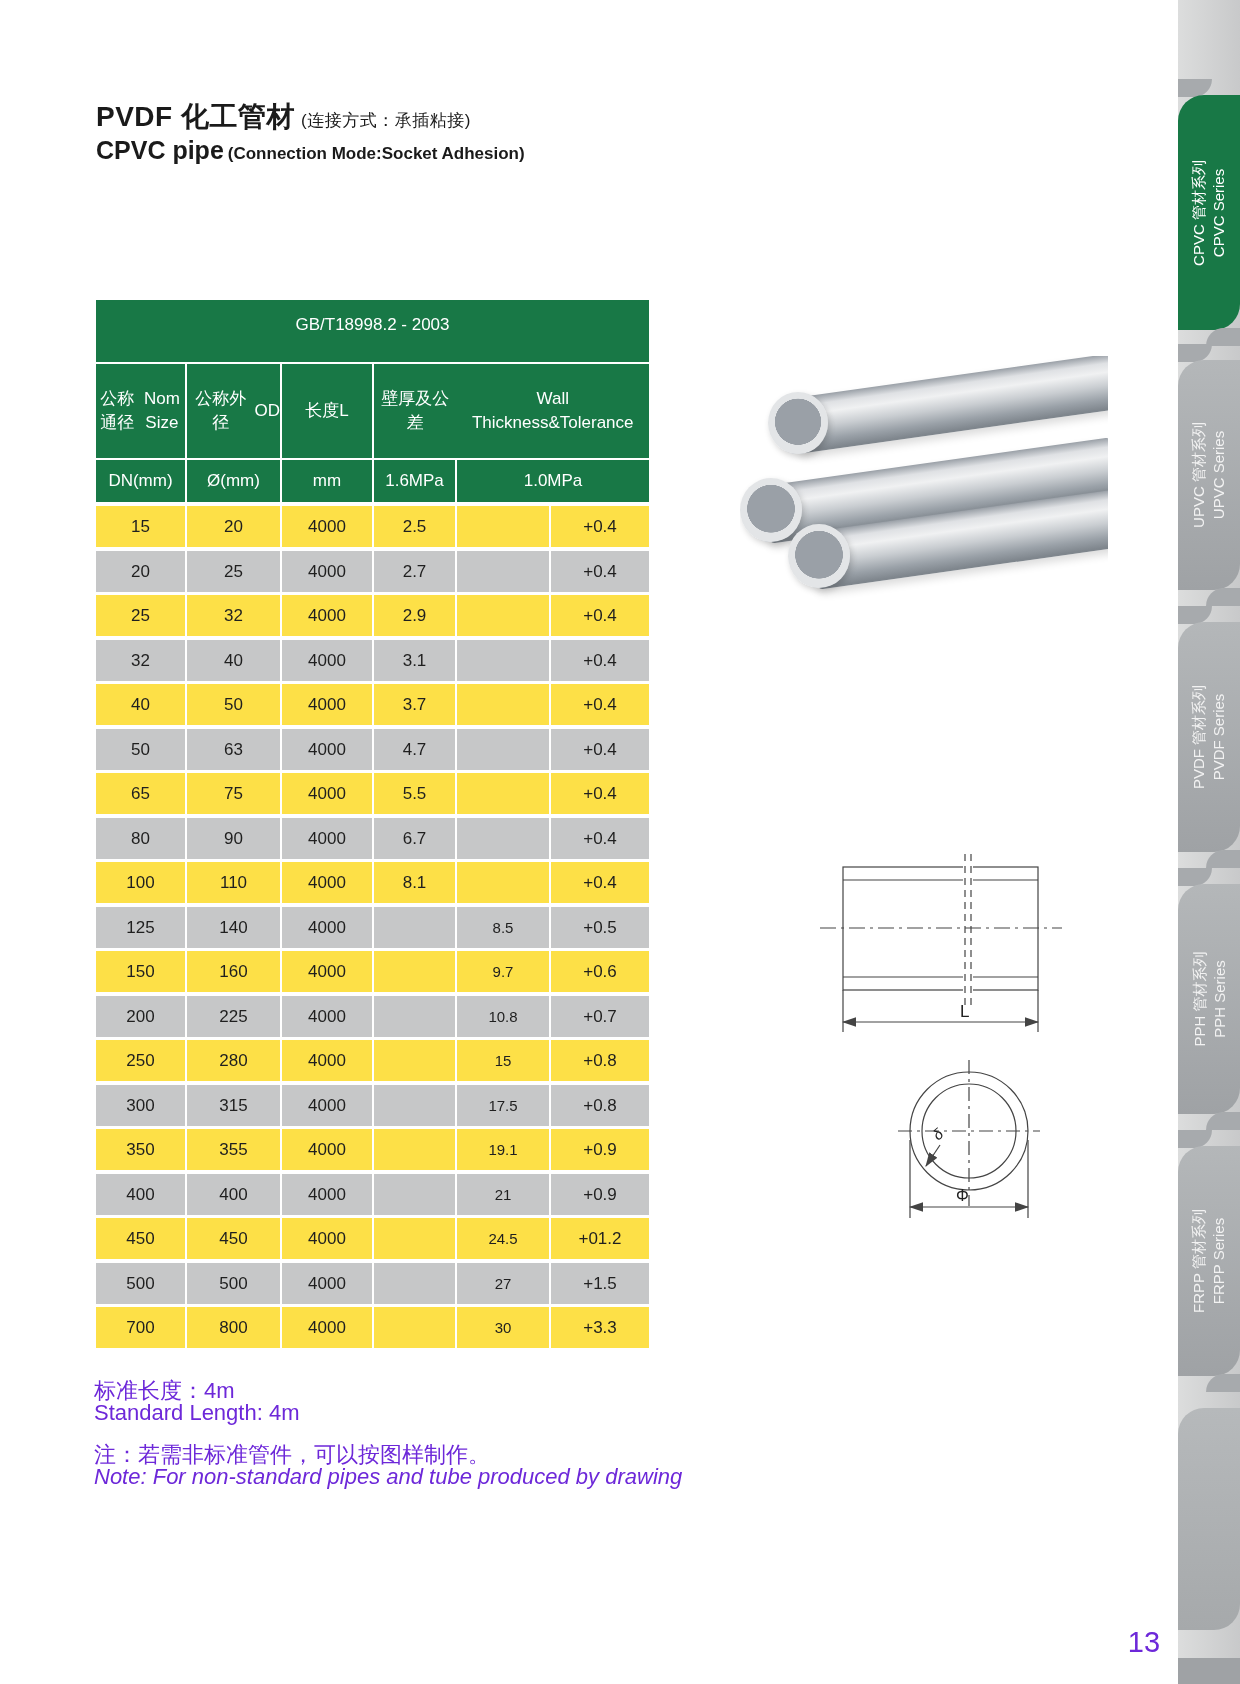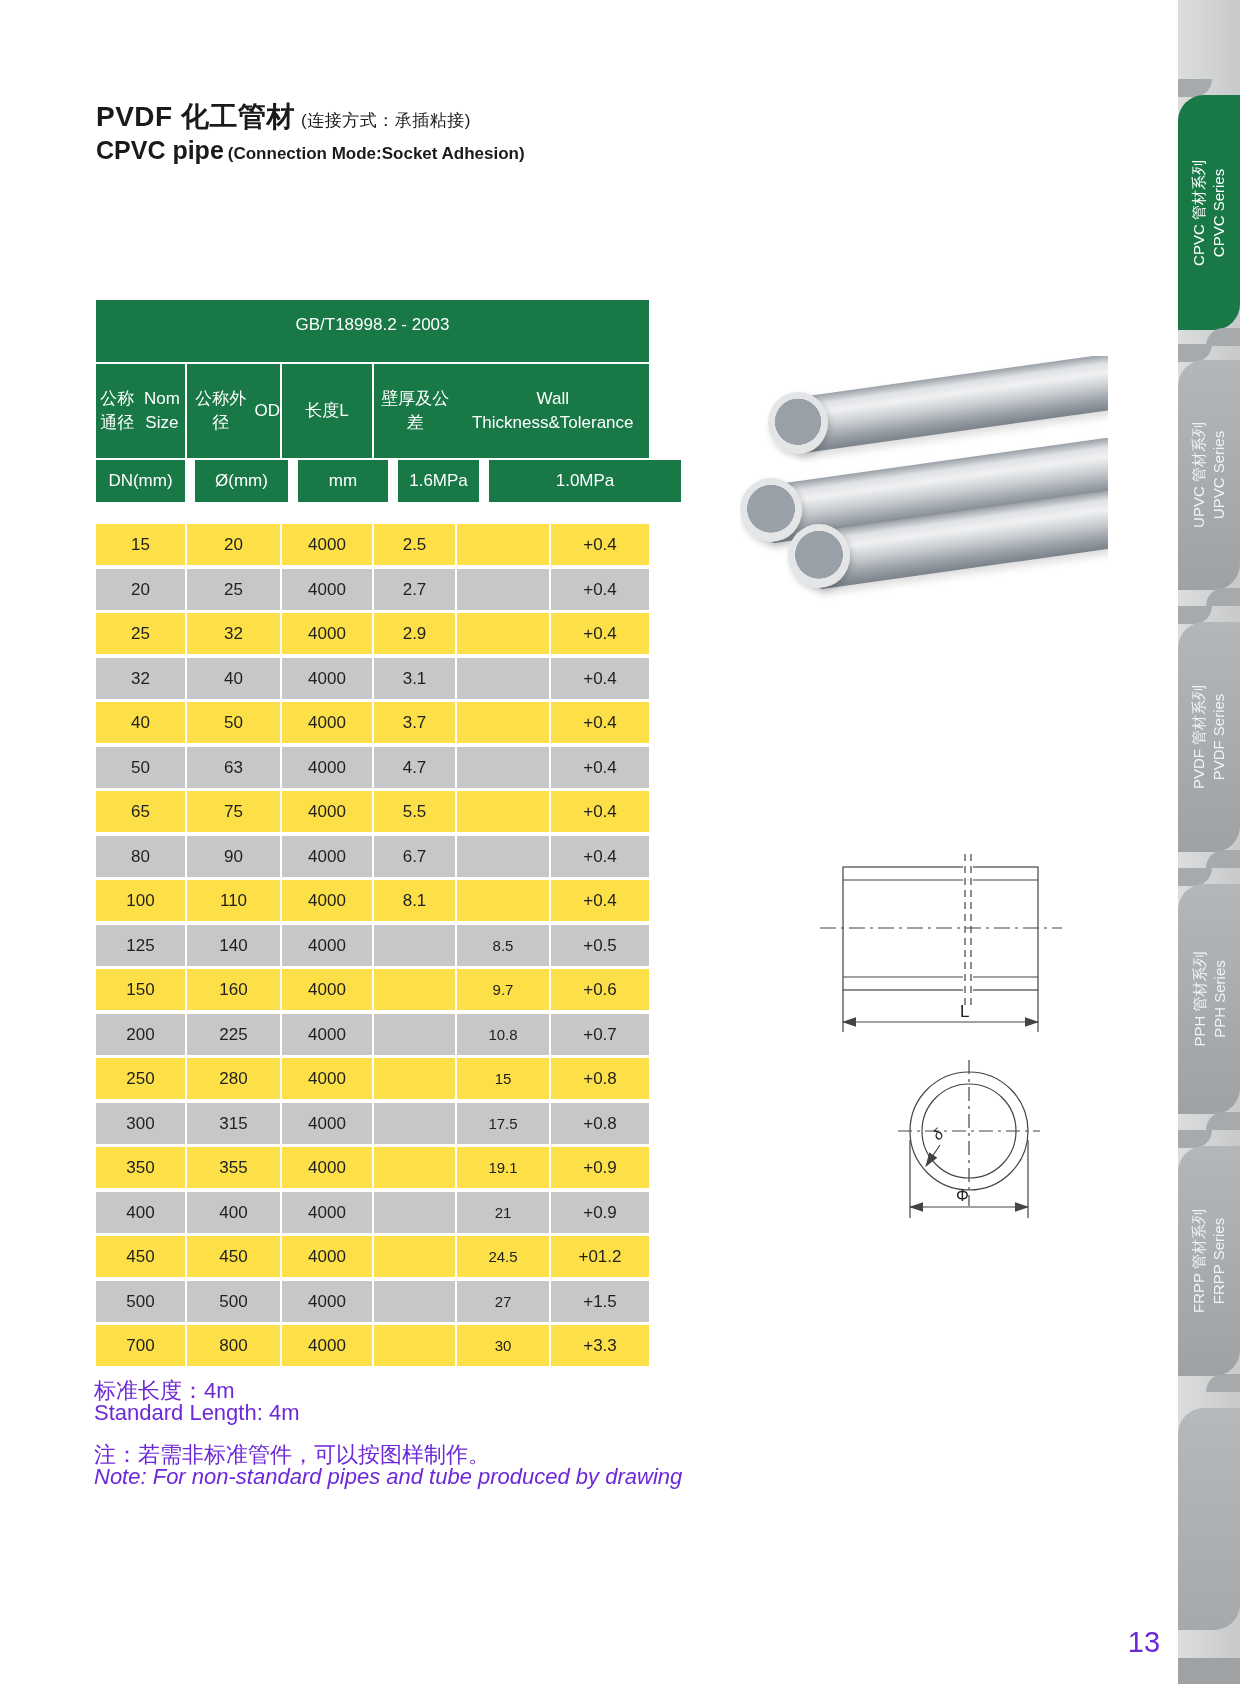--- a/index.html
+++ b/index.html
@@ -12,21 +12,21 @@
   .title-en{position:absolute;left:96px;top:136px;font-size:25px;font-weight:bold;}
   .title-en .note{font-size:17px;font-weight:bold;margin-left:4px;}
 
   
   .tbl{position:absolute;left:96px;top:300px;width:553px;}
   .g{background:#187846;color:#fff;}
   .tr-title{height:62px;line-height:50px;text-align:center;font-size:17px;margin-bottom:2px;}
   .tr-head{display:grid;grid-template-columns:89px 93px 90px 275px;column-gap:2px;margin-bottom:2px;}
   .tr-head .hc{height:94px;display:flex;flex-direction:row;align-items:center;justify-content:center;
                font-size:17px;line-height:24px;text-align:center;}
-  .tr-sub{display:grid;grid-template-columns:89px 93px 90px 81px 192px;column-gap:10px;margin-bottom:22px;}
+  .tr-sub{display:grid;grid-template-columns:89px 93px 90px 81px 192px;column-gap:2px;margin-bottom:4px;}
   .tr-sub .sc{height:42px;line-height:42px;text-align:center;font-size:17px;}
   .row{display:grid;grid-template-columns:89px 93px 90px 81px 92px 98px;column-gap:2px;margin-bottom:3.5px;}
   .row .cell{height:41px;line-height:41px;text-align:center;font-size:17px;color:#1f1f1f;}
   .row.light .cell{background:#fde047;}
   .row.dark  .cell{background:#c6c7c8;}
   .row .cell.small{font-size:15px;}
 
   
   .note-line{position:absolute;left:94px;font-size:22px;color:#6d28d9;}
   .pagenum{position:absolute;left:1112px;top:1626px;width:64px;text-align:center;font-size:29px;color:#6d28d9;}

